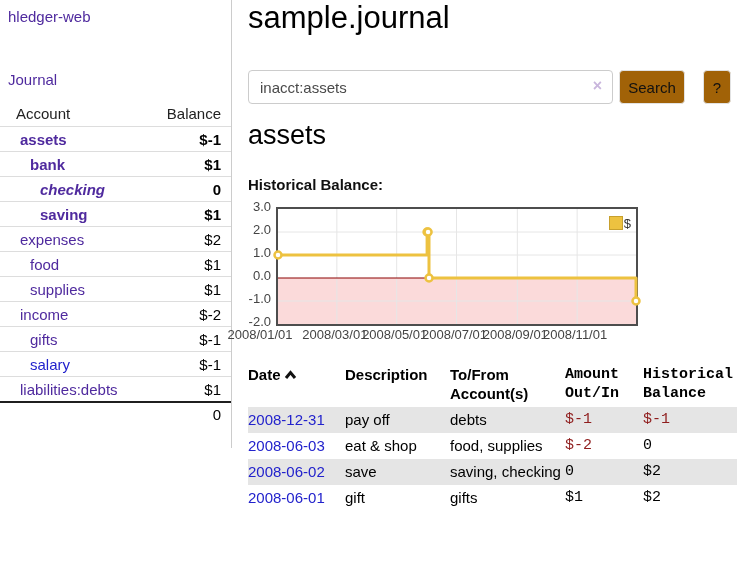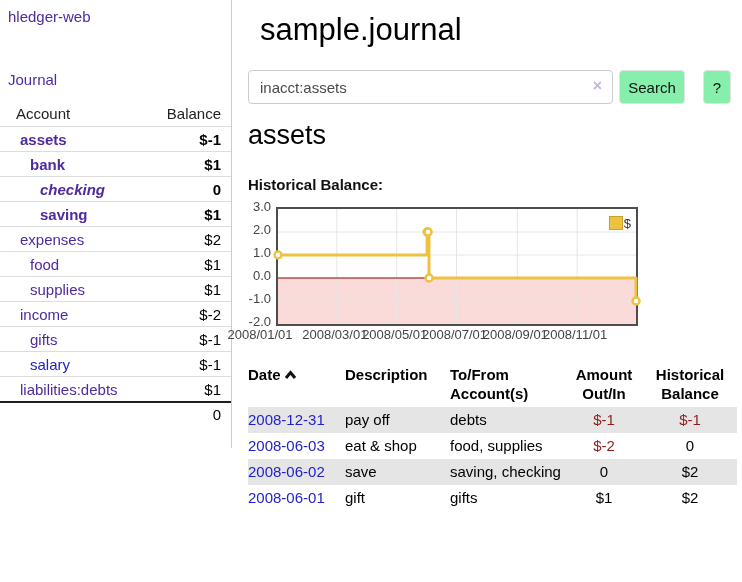--- a/index.html
+++ b/index.html
@@ -23,34 +23,34 @@
   table.accounts td.acct a.blue{color:#2222cc;}
   table.accounts td.bal{text-align:right;padding-right:10px;color:#000;}
   table.accounts tr.b{font-weight:bold;}
   table.accounts .neg{color:#8b1a1a;}
   table.accounts .neg-light{color:#c66f6f;}
   table.accounts tfoot tr{border-top:2px solid #1f1f1f;}
   table.accounts tfoot td{text-align:right;padding:2px 10px 3px 0;}
 
   
   #main{position:absolute;left:248px;top:0;width:494px;}
-  h1.page-title{position:absolute;left:0;top:0;margin:12px;font-size:31px;font-weight:400;color:#000;}
+  h1.page-title{position:absolute;left:0;top:0;margin:0;font-size:31px;font-weight:400;color:#000;}
   h2.account-heading{position:absolute;left:0;top:120px;margin:0;font-size:27px;font-weight:400;color:#000;}
   .chart-heading{position:absolute;left:0;top:176px;font-size:15px;font-weight:bold;color:#111;}
 
   
   .search-row{position:absolute;left:0;top:70px;width:494px;height:50px;}
   .search-wrap{position:absolute;left:0;top:0;width:365px;height:34px;}
   .search-wrap input{
     box-sizing:border-box;width:365px;height:34px;border:1px solid #ccc;border-radius:4px;
     padding:0 30px 0 11px;font-family:"Liberation Sans",sans-serif;font-size:15px;color:#4a4a4a;outline:none;
   }
   .clear-icon{position:absolute;right:11px;top:8px;font-size:16px;font-weight:bold;color:#c9b6dd;line-height:16px;cursor:pointer;}
   .btn{
-    position:absolute;top:0;height:34px;background:#86efac;border:1px solid #e2e2e2;border-radius:4px;
+    position:absolute;top:0;height:34px;background:#a16207;border:1px solid #e2e2e2;border-radius:4px;
     font-family:"Liberation Sans",sans-serif;font-size:15px;color:#111;cursor:pointer;padding:0;
   }
   .btn.search{left:371px;width:66px;}
   .btn.help{left:455px;width:28px;}
 
   
   #chart{position:absolute;left:0;top:201px;width:494px;height:148px;}
   #plot{position:absolute;left:28px;top:6px;width:358px;height:115px;border:2px solid #4d4d4d;}
   #plot svg{position:absolute;left:0;top:0;overflow:visible;}
   .ylab,.xlab{position:absolute;font-size:13px;color:#444;white-space:nowrap;}
@@ -61,21 +61,21 @@
   #legend .lab{font-size:13px;color:#333;vertical-align:middle;margin-left:1px;}
 
   
   table.register{position:absolute;left:0;top:363px;width:489px;border-collapse:collapse;font-size:15px;table-layout:fixed;}
   table.register col.c-date{width:97px;}
   table.register col.c-desc{width:105px;}
   table.register col.c-acct{width:115px;}
   table.register col.c-amt{width:78px;}
   table.register col.c-bal{width:94px;}
   table.register th{font-weight:bold;text-align:left;vertical-align:top;padding:2px 0 4px 0;line-height:19px;color:#000;}
-  table.register th.r,table.register td.r{text-align:center;}
+  table.register th.r,table.register td.r{text-align:left;font-family:Liberation Mono, monospace;}
   table.register td{padding:4px 0;vertical-align:top;line-height:18px;}
   table.register tr.shaded{background:#e5e5e5;}
   table.register td.date a{color:#2222cc;}
   table.register .neg{color:#8f1d1d;}
   .sort-icon{display:inline-block;vertical-align:baseline;margin-left:3px;}
 </style>
 </head>
 <body>
 
 <div id="sidebar">

